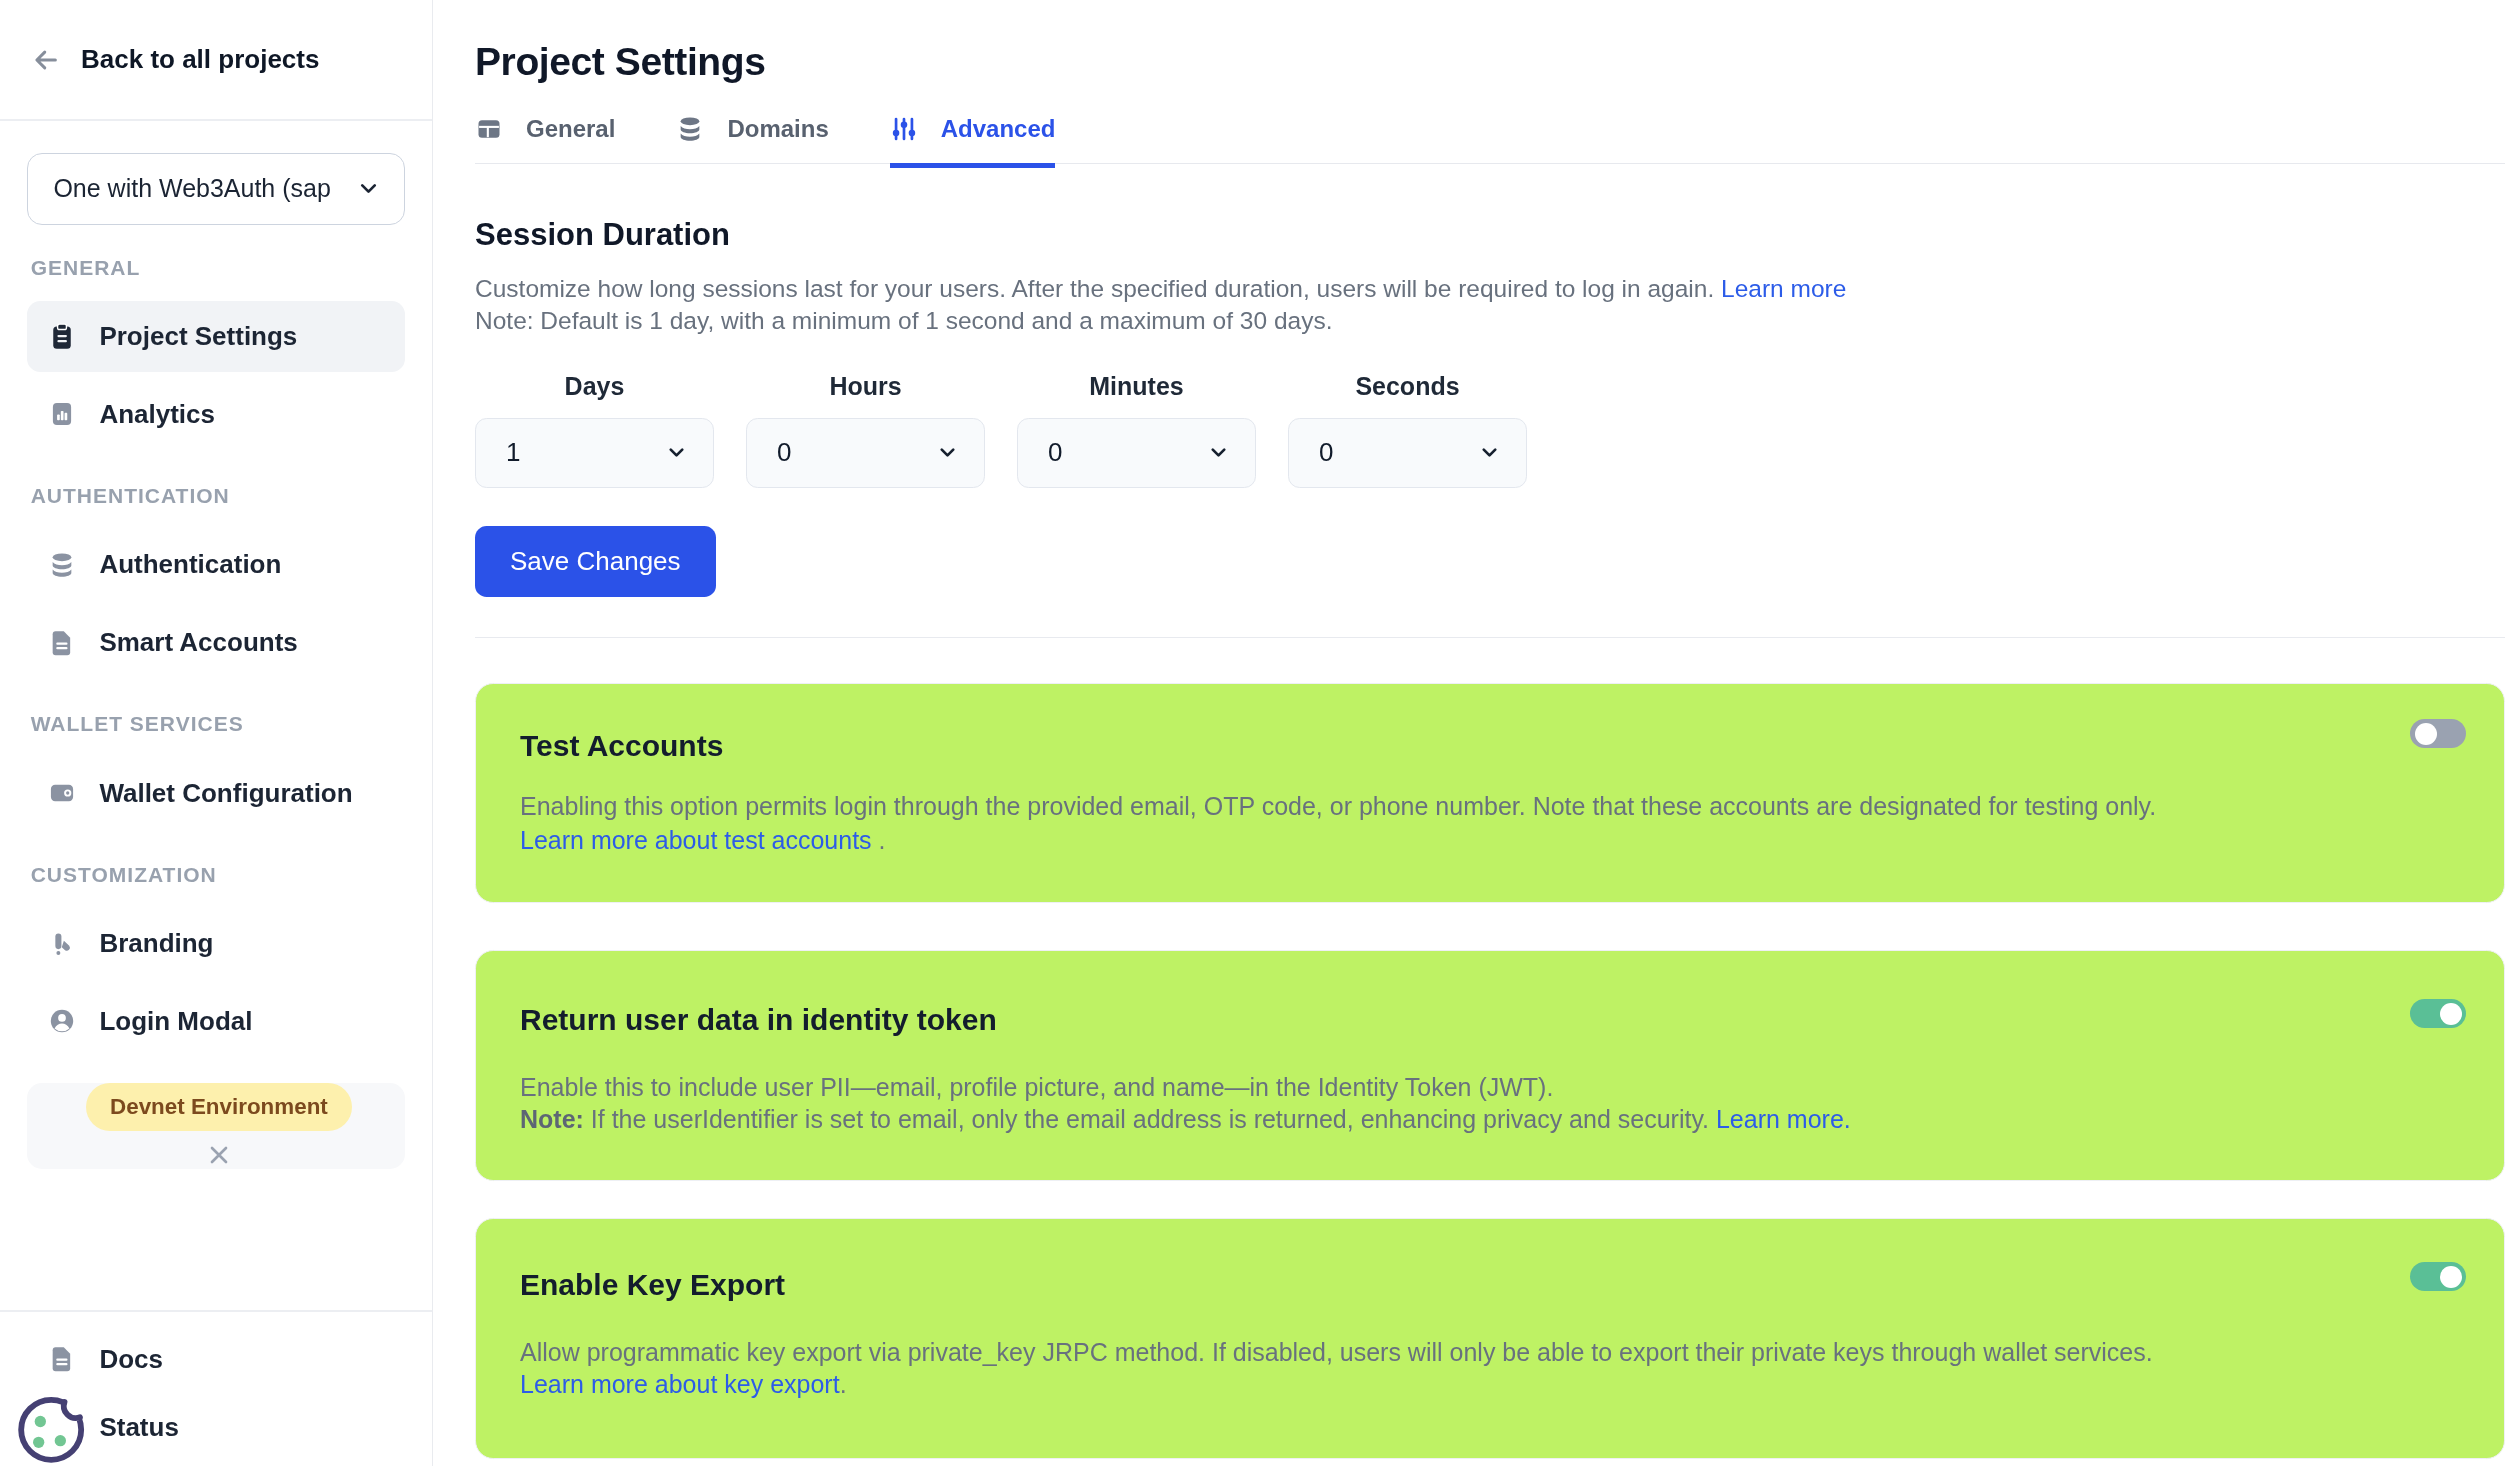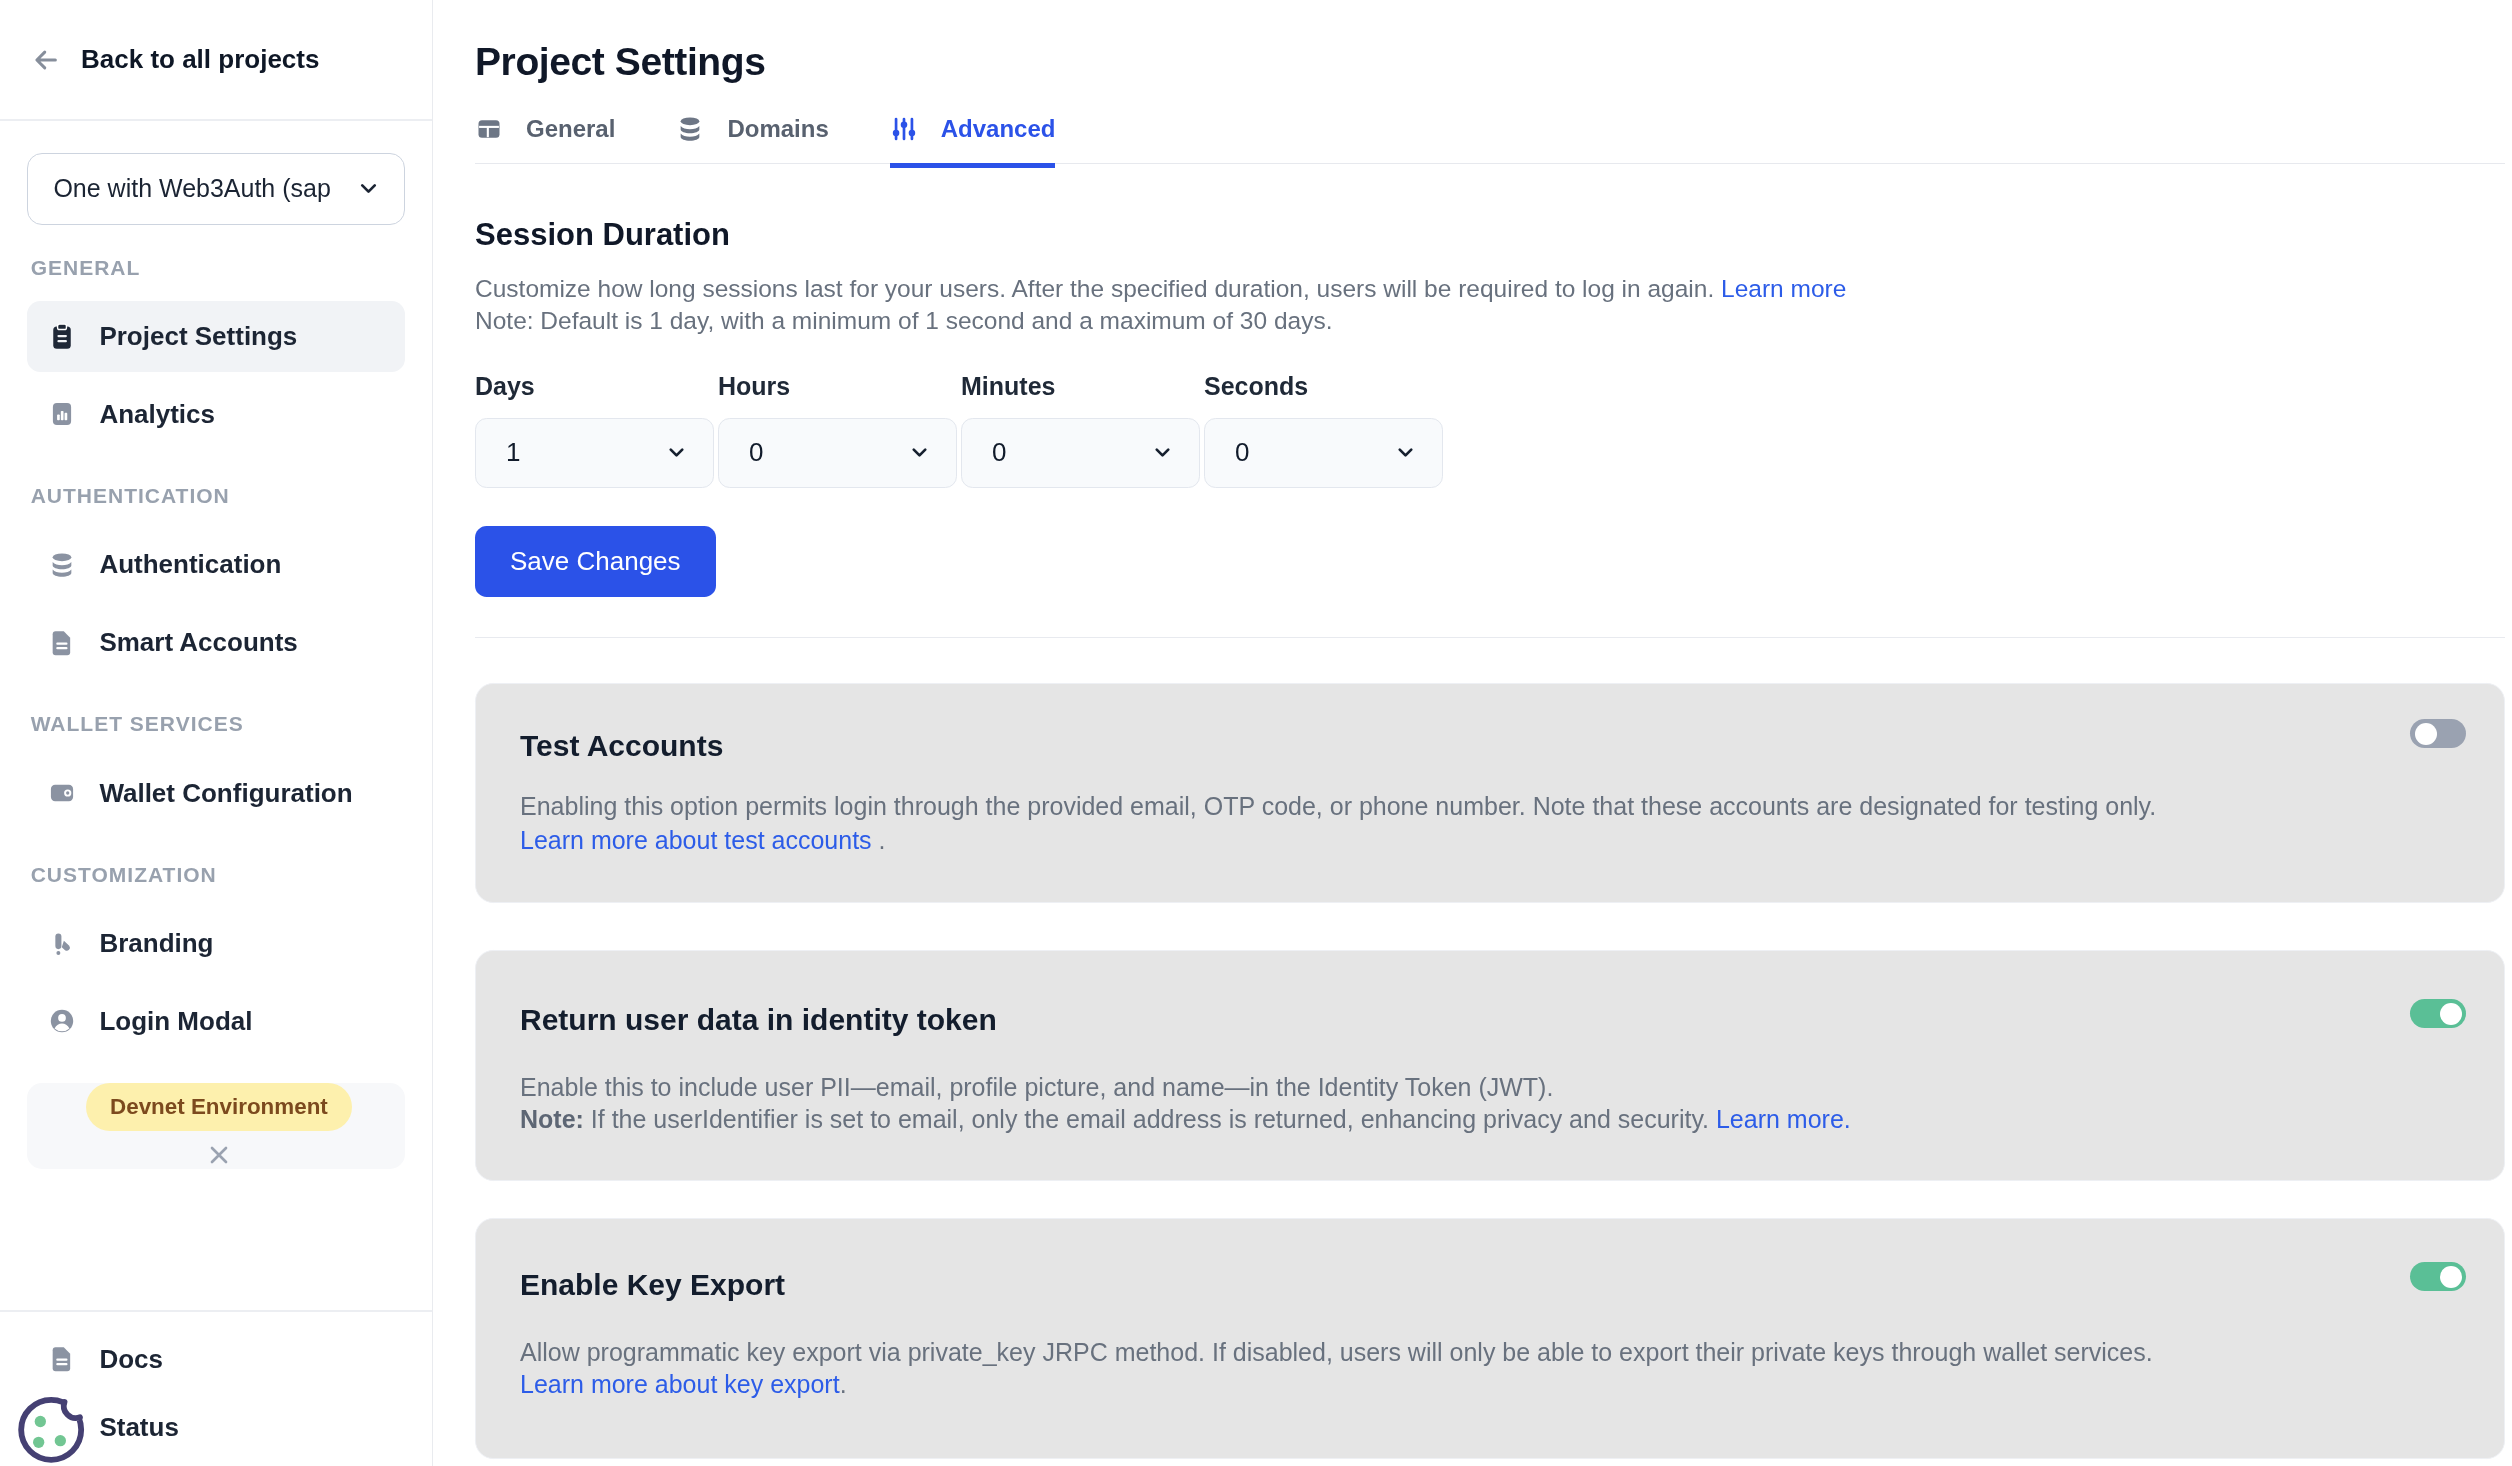--- a/index.html
+++ b/index.html
@@ -59,38 +59,38 @@
   .tabs{margin-top:30px;display:flex;gap:61px;border-bottom:1.7px solid #e7e9ee;}
   .tab{display:flex;align-items:center;gap:23px;padding-bottom:20px;cursor:pointer;}
   .tab span{font-size:24px;font-weight:600;color:#58616f;}
   .tab.active{box-shadow:0 5px 0 0 var(--accent,#2b52e8);}
   .tab.active span{color:var(--accent,#2b52e8);}
 
   .sec-heading{margin-top:52px;font-size:31px;font-weight:700;color:#101828;line-height:37px;}
   .desc{margin-top:20px;font-size:24.5px;line-height:32px;color:#68717e;}
   .desc .lnk{color:var(--link,#2c5ce8);cursor:pointer;}
 
-  .fields{margin-top:35px;display:flex;gap:4px;}
+  .fields{margin-top:35px;display:flex;gap:32px;text-align:center;}
   .field label{display:block;font-size:25px;font-weight:600;color:#1f2937;margin-bottom:16.6px;}
   .select{
     width:239px;height:70px;background:#f8fafc;border:1.7px solid #e3e7ee;border-radius:11.6px;
     display:flex;align-items:center;justify-content:space-between;padding:0 25px 0 30px;
     box-sizing:border-box;cursor:pointer;
   }
   .select .val{font-size:26px;color:#111b2b;}
 
   .save-btn{
     margin-top:38px;display:inline-flex;align-items:center;justify-content:center;
     height:71px;padding:4px 35px;background:var(--accent,#2b52e8);color:#fff;border:none;
     border-radius:11.6px;font-size:26px;font-weight:500;font-family:inherit;cursor:pointer;
   }
   .hr{height:1.7px;background:#e8eaef;margin-top:40px;}
 
   .card{
-    position:relative;background:#e5e5e5;border:1.7px solid #eef0f4;border-radius:18.3px;
+    position:relative;background:#bef264;border:1.7px solid #eef0f4;border-radius:18.3px;
     padding:43px 299px 45px 44px;box-sizing:border-box;
   }
   .card1{margin-top:45px;}
   .card2{margin-top:47px;padding-top:50px;}
   .card3{margin-top:37px;padding-top:47px;padding-bottom:58px;}
   .card h2{margin:0;font-size:30px;font-weight:600;color:#131d2d;line-height:37px;}
   .card .ctext{margin-top:25px;font-size:25px;line-height:34px;color:#68717e;}
   .card2 .ctext{margin-top:33px;line-height:32px;}
   .card3 .ctext{margin-top:33px;line-height:32px;}
   .card .lnk{color:var(--link,#2c5ce8);cursor:pointer;}

